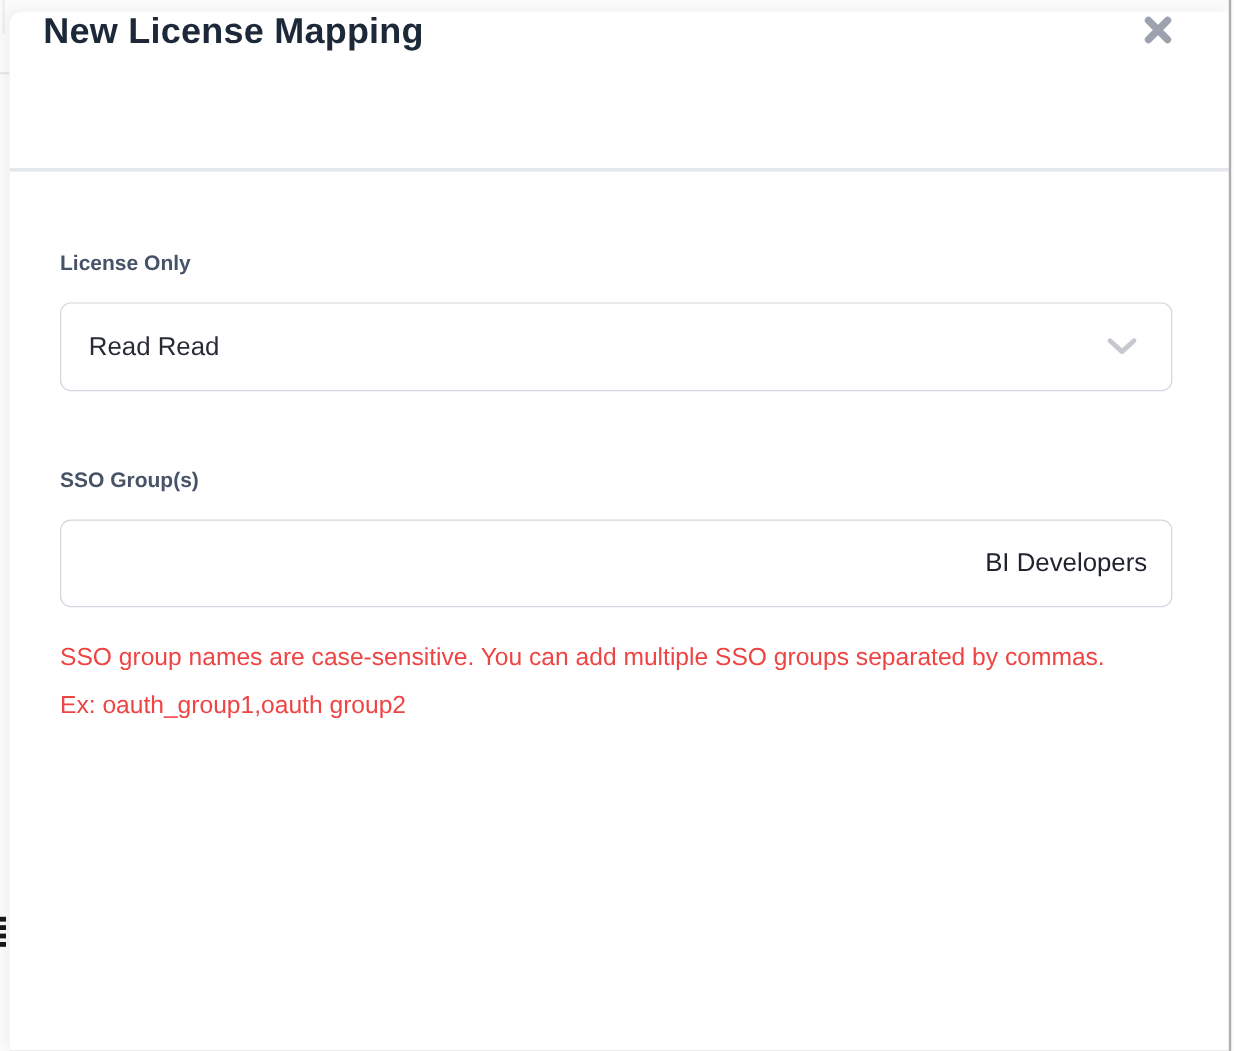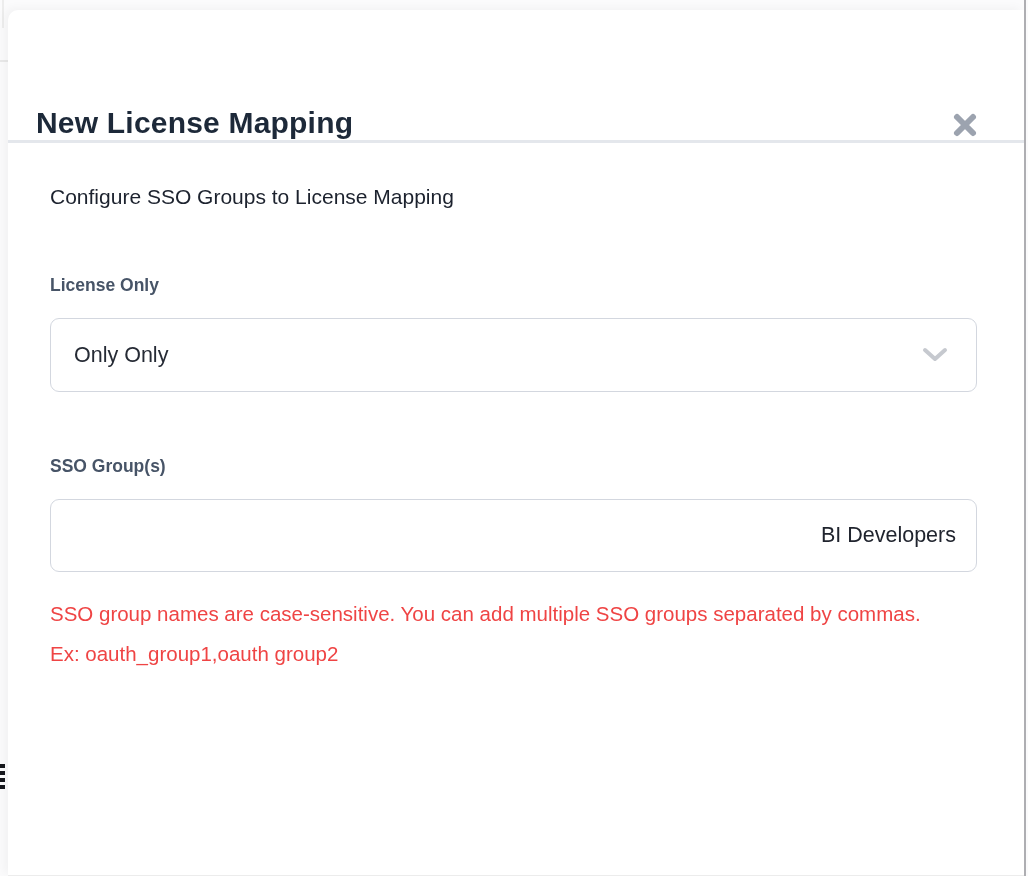--- a/index.html
+++ b/index.html
@@ -36,21 +36,21 @@
   .modal {
     position: absolute; left: 8px; top: 10px;
     width: 1016px; height: 866px;
     background: #ffffff;
     border-top-left-radius: 10px;
     box-shadow: -4px -2px 10px rgba(0,0,0,0.04);
     border-bottom: 1px solid #ececec;
   }
   .modal-header {
     height: 133px;
-    display: flex; align-items: flex-end; justify-content: space-between;
+    display: flex; align-items: flex-start; justify-content: space-between;
     padding: 0 44px 0 28px;
     border-bottom: 3px solid #e4e7ec;
   }
   .modal-title {
     font-size: 30px; font-weight: 700; color: #1d2939;
     letter-spacing: 0.2px;
   }
   .close-btn {
     background: none; border: none; cursor: pointer;
     width: 30px; height: 30px; padding: 0;
@@ -118,25 +118,24 @@
     <h1 class="modal-title">New License Mapping</h1>
     <button class="close-btn">
       <svg width="26" height="26" viewBox="0 0 26 26">
         <path d="M5 5 L21 21 M21 5 L5 21" stroke="#9ca3af" stroke-width="6" stroke-linecap="round" fill="none"></path>
       </svg>
     </button>
   </div>
 
   <div class="modal-body">
 
-    <p class="subtitle">Configure SSO Groups to License Mapping</p>
 
     <label class="field-label label-license">License Only</label>
     <div class="select-box">
-      <span class="select-value">Only Only</span>
+      <span class="select-value">Read Read</span>
       <svg width="26" height="16" viewBox="0 0 26 16">
         <path d="M3 3 L13 12 L23 3" stroke="#c6c9cf" stroke-width="4" stroke-linecap="round" stroke-linejoin="round" fill="none"></path>
       </svg>
     </div>
 
     <label class="field-label label-sso">SSO Group(s)</label>
     <input class="text-input" type="text" value="BI Developers" style="">
     <p class="help-text">SSO group names are case-sensitive. You can add multiple SSO groups separated by commas. Ex: oauth_group1,oauth group2</p>
 
   </div>

